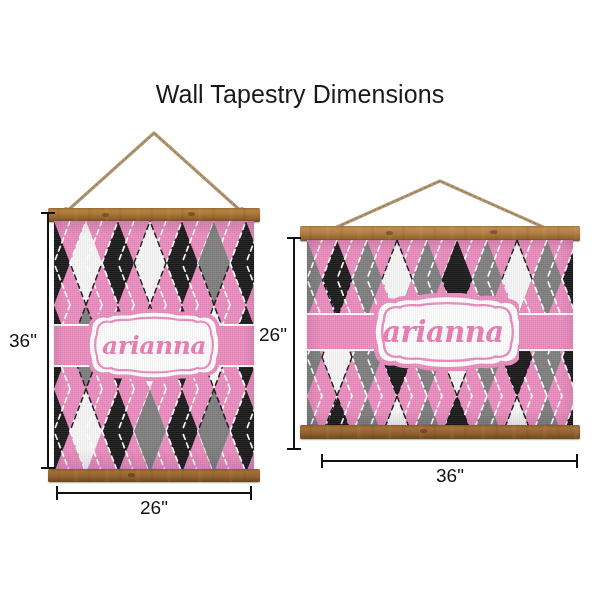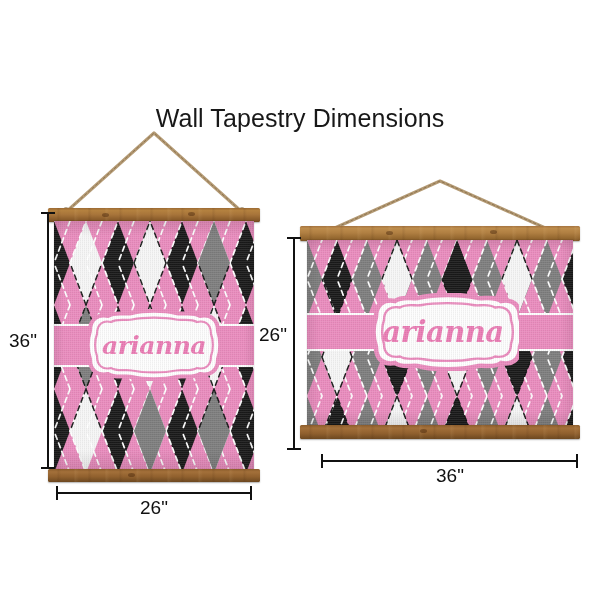--- a/index.html
+++ b/index.html
@@ -27,21 +27,20 @@
     position: absolute;
     left: 0;
     top: 80px;
     width: 600px;
     text-align: center;
     font-family: "Liberation Sans", sans-serif;
     font-size: 25px;
     font-weight: 400;
     color: #181818;
     letter-spacing: 0.1px;
-    margin-top: 24px;
   }
 
   
   .tapestry { position: absolute; }
 
   .cord {
     position: absolute;
     left: 0; top: 0;
     pointer-events: none;
   }

